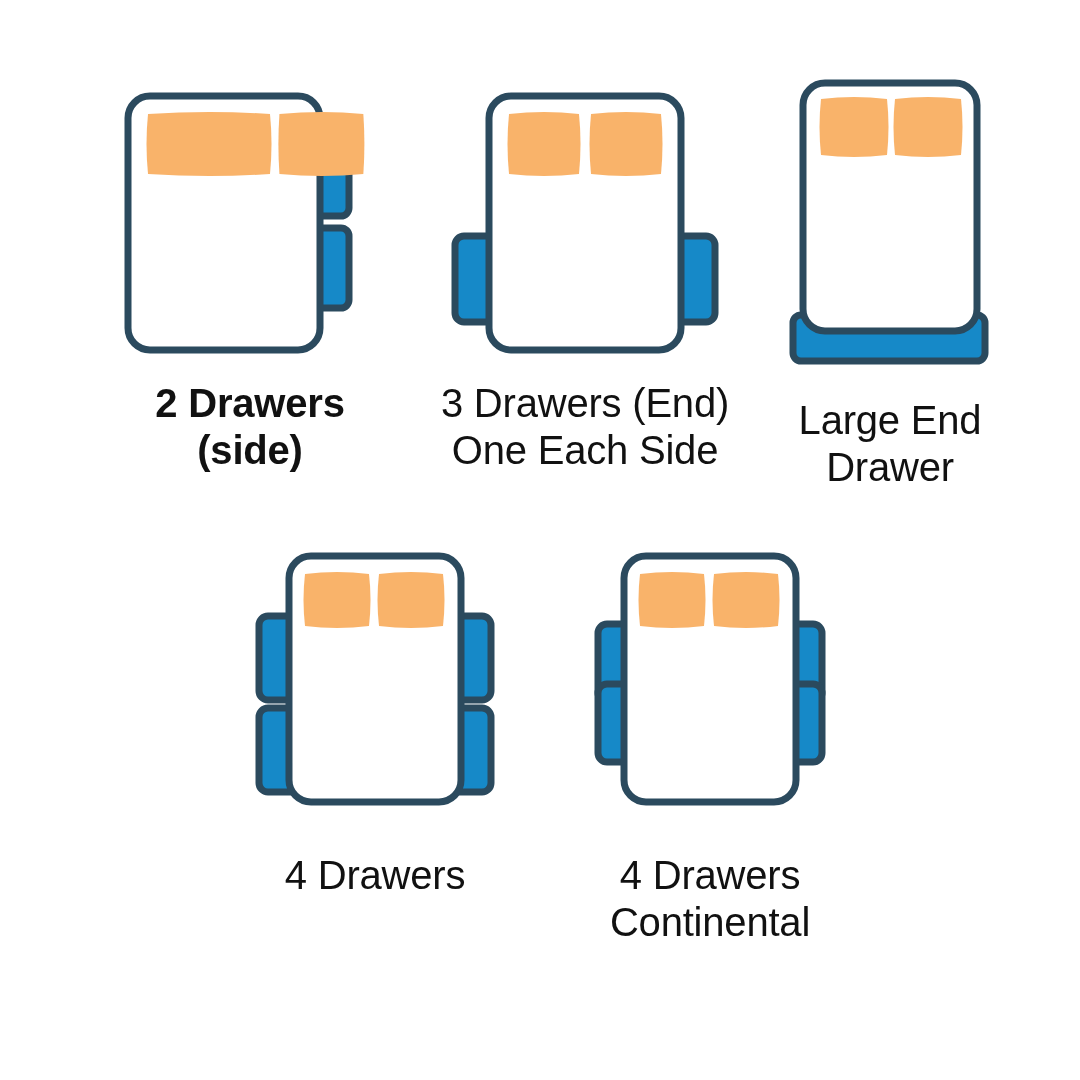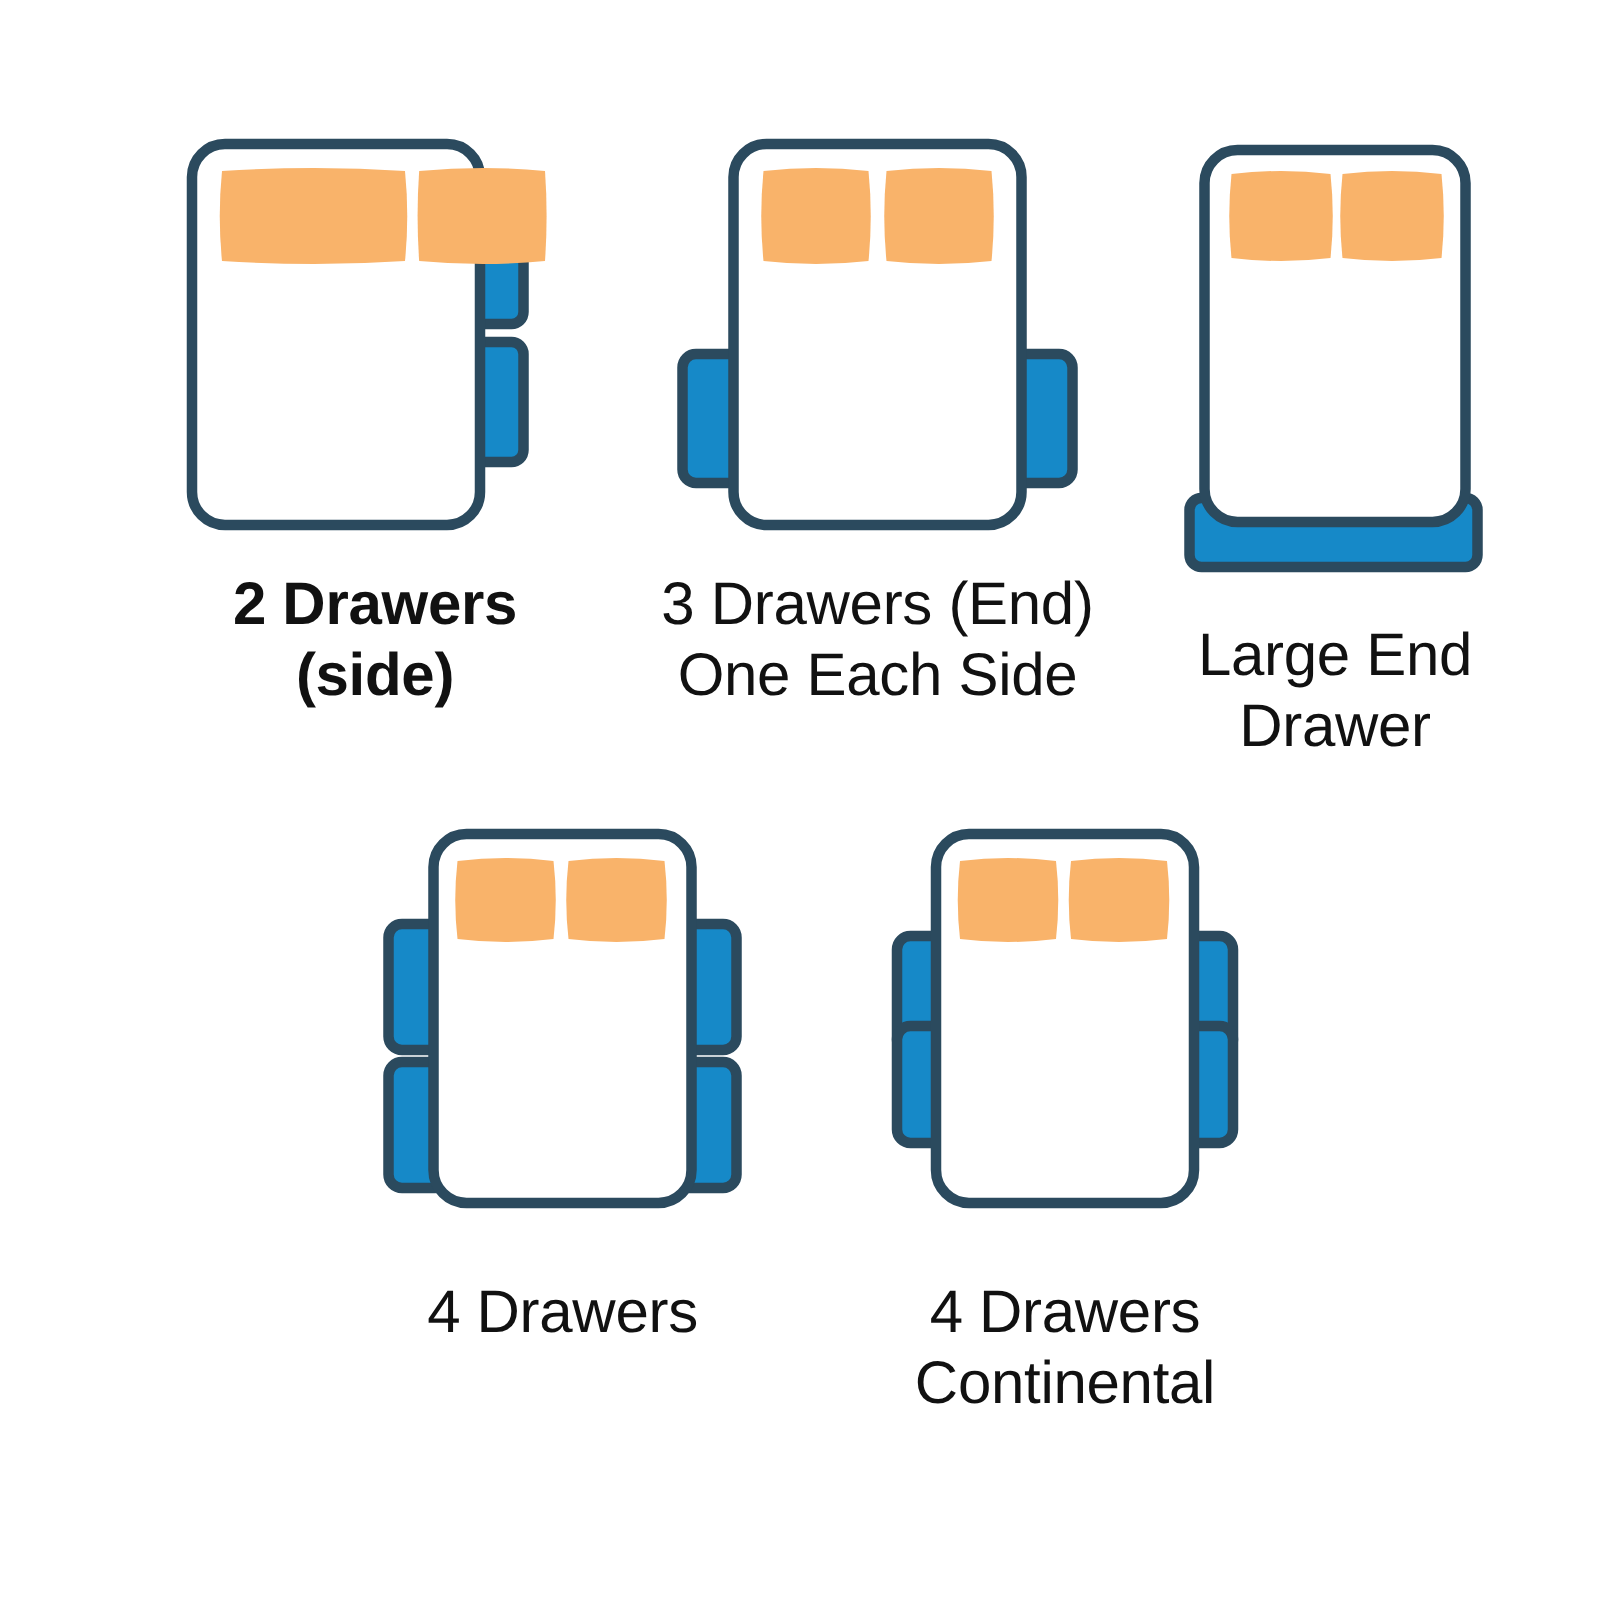--- a/index.html
+++ b/index.html
@@ -46,21 +46,21 @@
     font-family: "Liberation Sans", sans-serif;
     font-weight: 400;
     letter-spacing: -0.2px;
     line-height: 1.18;
     white-space: pre-line;
   }
 
   
   #cell-1 { left: 60px;  top: 88px;  width: 380px; }
   #cell-2 { left: 395px; top: 88px;  width: 380px; }
-  #cell-3 { left: 725px; top: 92px;  width: 330px; }
+  #cell-3 { left: 725px; top: 75px;  width: 330px; }
 
   
   #cell-4 { left: 205px; top: 548px; width: 340px; }
   #cell-5 { left: 540px; top: 548px; width: 340px; }
 
   #cell-1 .bed-label { font-size: 40px; margin-top: 22px; font-weight: bold; }
   #cell-2 .bed-label { font-size: 40px; margin-top: 22px; }
   #cell-3 .bed-label { font-size: 40px; margin-top: 26px; }
   #cell-4 .bed-label { font-size: 40px; margin-top: 42px; }
   #cell-5 .bed-label { font-size: 40px; margin-top: 42px; }

